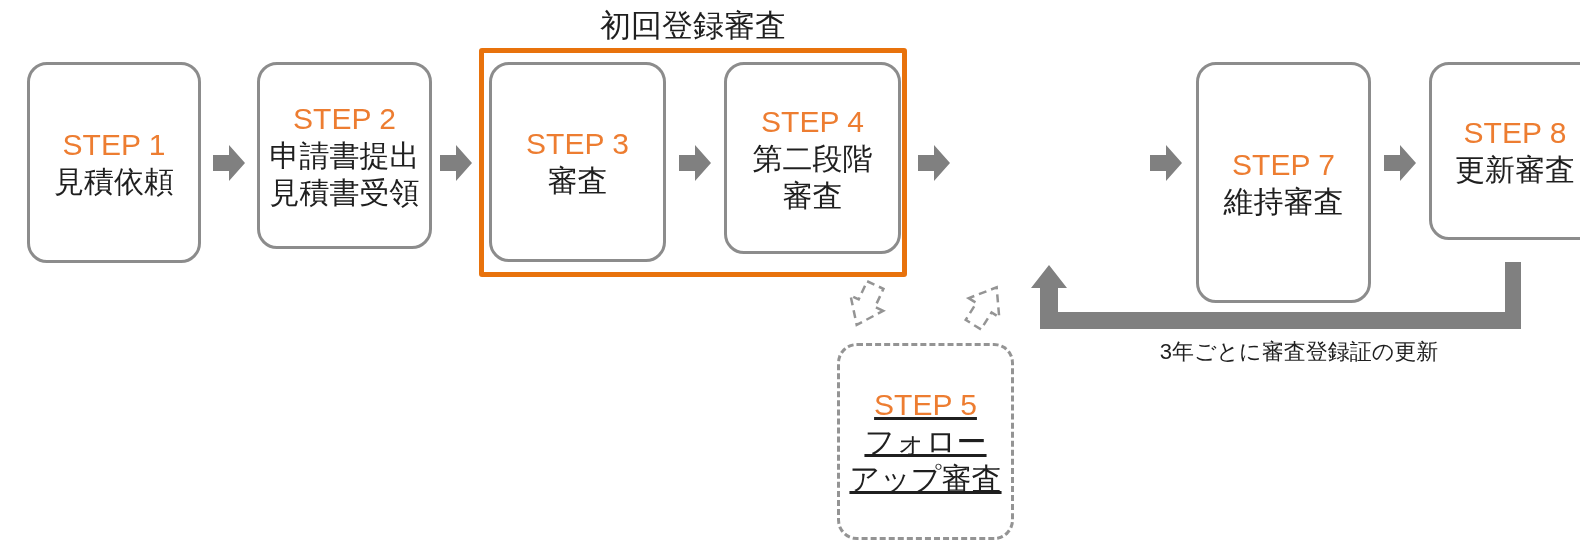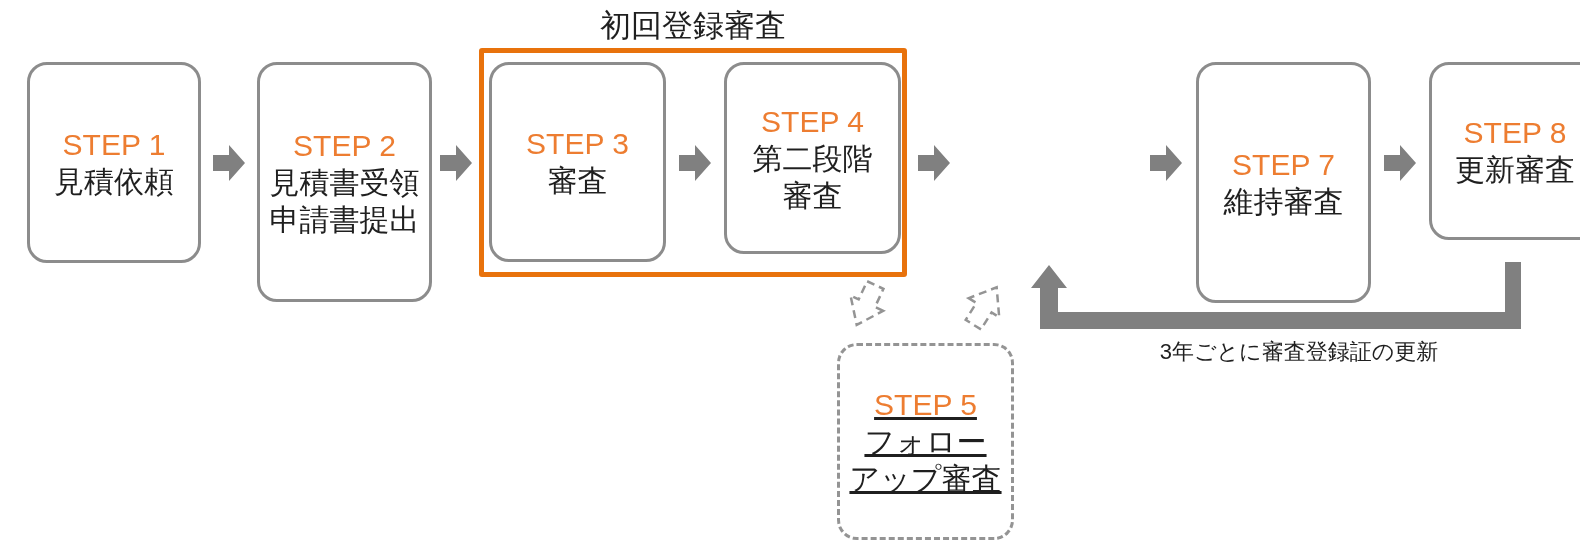--- a/index.html
+++ b/index.html
@@ -57,24 +57,24 @@
 
   <div class="orange-frame" style="left:455px;top:48px;width:428px;height:229px"></div>
 
   <div class="diagram-title">初回登録審査</div>
 
   <div class="box" style="left:3px;top:62px;width:174px;height:201px">
     <div class="step-label">STEP 1</div>
     <div class="box-line">見積依頼</div>
   </div>
 
-  <div class="box" style="left:233px;top:62px;width:175px;height:240px">
+  <div class="box" style="left:233px;top:62px;width:175px;height:187px">
     <div class="step-label">STEP 2</div>
+    <div class="box-line">申請書提出</div>
     <div class="box-line">見積書受領</div>
-    <div class="box-line">申請書提出</div>
   </div>
 
   <div class="box" style="left:465px;top:62px;width:177px;height:200px">
     <div class="step-label">STEP 3</div>
     <div class="box-line">審査</div>
   </div>
 
   <div class="box" style="left:700px;top:62px;width:177px;height:192px">
     <div class="step-label">STEP 4</div>
     <div class="box-line">第二段階</div>

